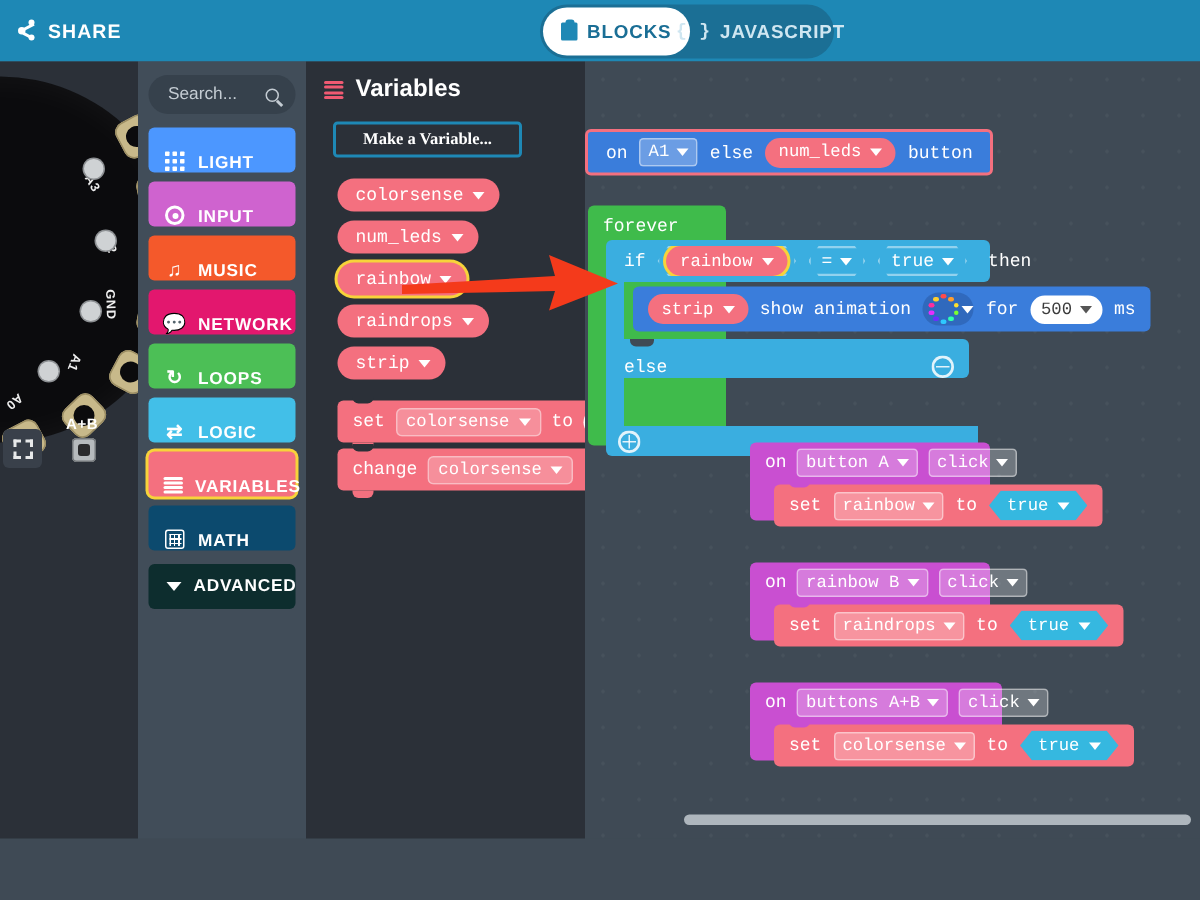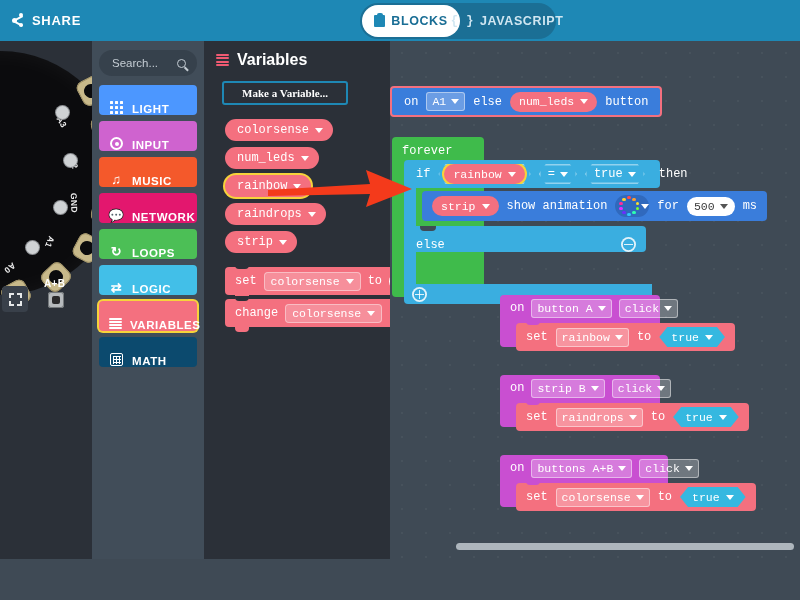--- a/index.html
+++ b/index.html
@@ -464,20 +464,24 @@
       <span>VARIABLES</span>
     </div>
 
     <div class="cat" style="background:#0c4a6e;">
       <span class="cico">
           <span class="calc"></span>
         </span>
       <span>MATH</span>
     </div>
 
+    <div class="advanced">
+      <span class="chev"></span>
+      <span>ADVANCED</span>
+    </div>
   </div>
 
   <div class="flyout">
     <div class="fly-title">
       <span class="lines4">
           <i></i>
           <i></i>
           <i></i>
           <i></i>
         </span>
@@ -639,21 +643,21 @@
       <span class="bool-pill">
         <span>true</span>
         <span class="caret-d"></span>
       </span>
     </div>
 
     <div class="evt" style="left:110px;top:334px;width:160px;height:52px;">
       <div class="evt-hat">
         <span class="b-text">on</span>
         <span class="b-field">
-          <span>strip B</span>
+          <span>rainbow B</span>
           <span class="caret-d"></span>
         </span>
         <span class="b-field">
           <span>click</span>
           <span class="caret-d"></span>
         </span>
       </div>
     </div>
     <div class="setrow" style="left:126px;top:362px;">
       <span class="b-text">set</span>

